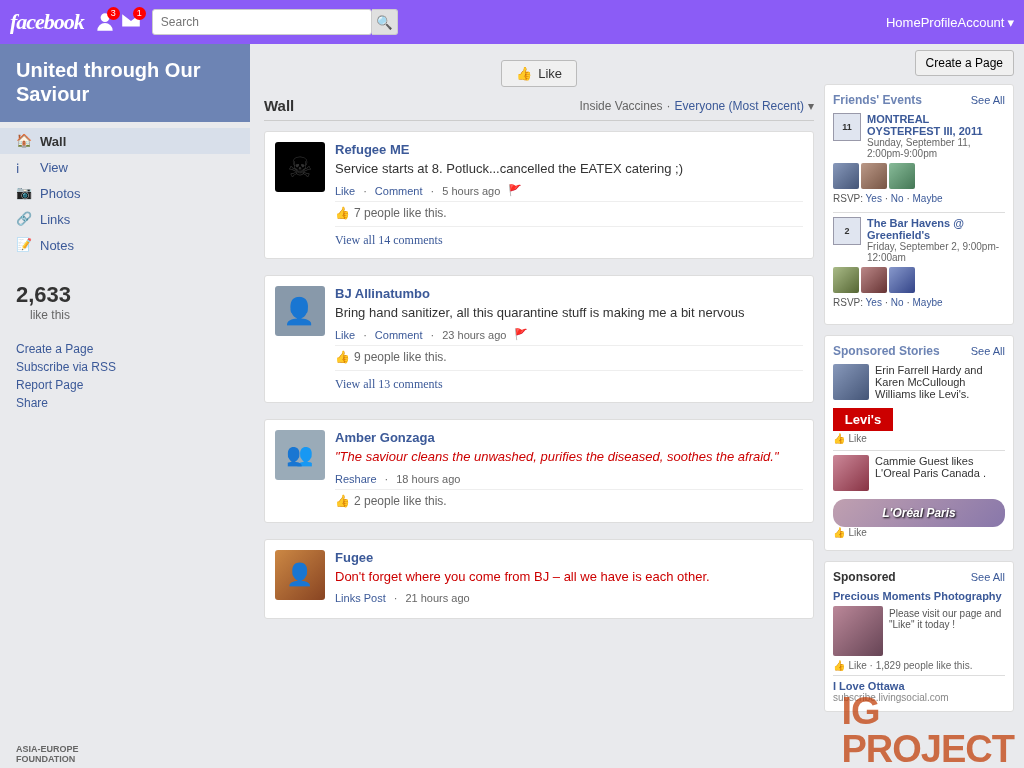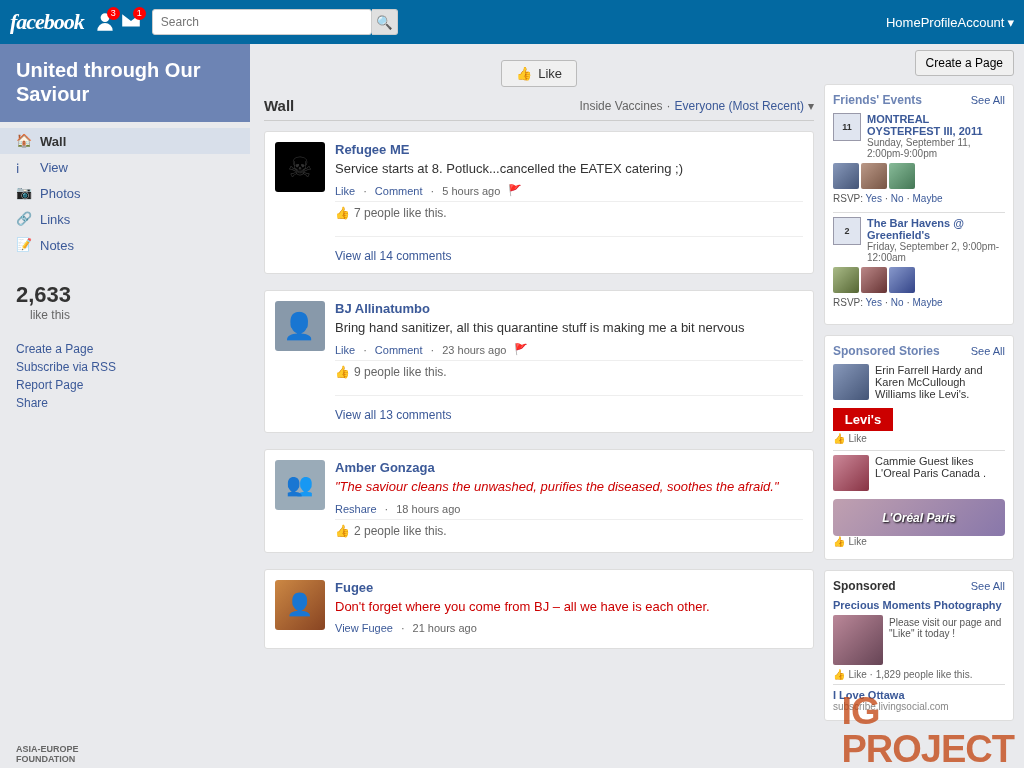--- a/index.html
+++ b/index.html
@@ -1,20 +1,20 @@
 <!DOCTYPE html>
 <html><head>
   <meta charset="utf-8">
   <style>
     * { box-sizing: border-box; margin: 0; padding: 0; font-family: Arial, Helvetica, sans-serif; }
     body { background: #e9eaed; font-size: 12px; color: #333; }
 
     
     #top-nav {
-      background: #0369a1;
+      background: #8b5cf6;
       height: 44px;
       display: flex;
       align-items: center;
       padding: 0 10px;
       position: relative;
       z-index: 10;
     }
     #logo-area {
       display: flex;
       align-items: center;
@@ -266,22 +266,23 @@
       color: #666;
       padding: 4px 0;
       border-top: 1px solid #eee;
       margin-top: 2px;
     }
     .post-comments-link {
       font-size: 12px;
       color: #3b5998;
       cursor: pointer;
       border-top: 1px solid #eee;
-      padding-top: 12px;
-      margin-top: 12px;
+      padding-top: 6px;
+      margin-top: 2px;
+      font-family: Liberation Serif, serif;
     }
 
     
     .skull-avatar {
       background: black;
       width: 50px;
       height: 50px;
       display: flex;
       align-items: center;
       justify-content: center;
@@ -644,21 +645,21 @@
     </div>
 
     <div class="post">
       <div class="post-avatar" style="background: linear-gradient(135deg, #cc8844, #884422); width:50px; height:50px; display:flex; align-items:center; justify-content:center;">
         <span style="font-size:22px;">👤</span>
       </div>
       <div class="post-body">
         <a class="post-author">Fugee</a>
         <div class="post-text" style="color:#c00;">Don't forget where you come from BJ – all we have is each other.</div>
         <div class="post-actions">
-          <span class="post-action-link">View Fugee</span>
+          <span class="post-action-link">Links Post</span>
           <span>·</span>
           <span>21 hours ago</span>
         </div>
       </div>
     </div>
   </div>
 
   <div id="right-sidebar">
 
     <div style="text-align:right; margin-bottom:8px; margin-top:-4px;">
@@ -732,21 +733,21 @@
 
       <div class="divider-line"></div>
 
       <div class="sponsored-item">
         <div class="sponsored-thumb" style="background:linear-gradient(135deg,#cc8899,#883344);"></div>
         <div class="sponsored-text">
           <span>Cammie Guest likes L'Oreal Paris Canada .</span>
         </div>
       </div>
       <div style="margin-bottom:4px;">
-        <div class="sponsored-ad-img" style="height:37px; border-radius:4px;">
+        <div class="sponsored-ad-img" style="height:28px; border-radius:12px;">
           <span style="font-size:12px; font-weight:bold; color:white; text-shadow:1px 1px 2px #000;">L'Oréal Paris</span>
         </div>
         <div class="like-small">
           <span>👍</span>
           <span>Like</span>
         </div>
       </div>
     </div>
 
     <div class="rs-section">

